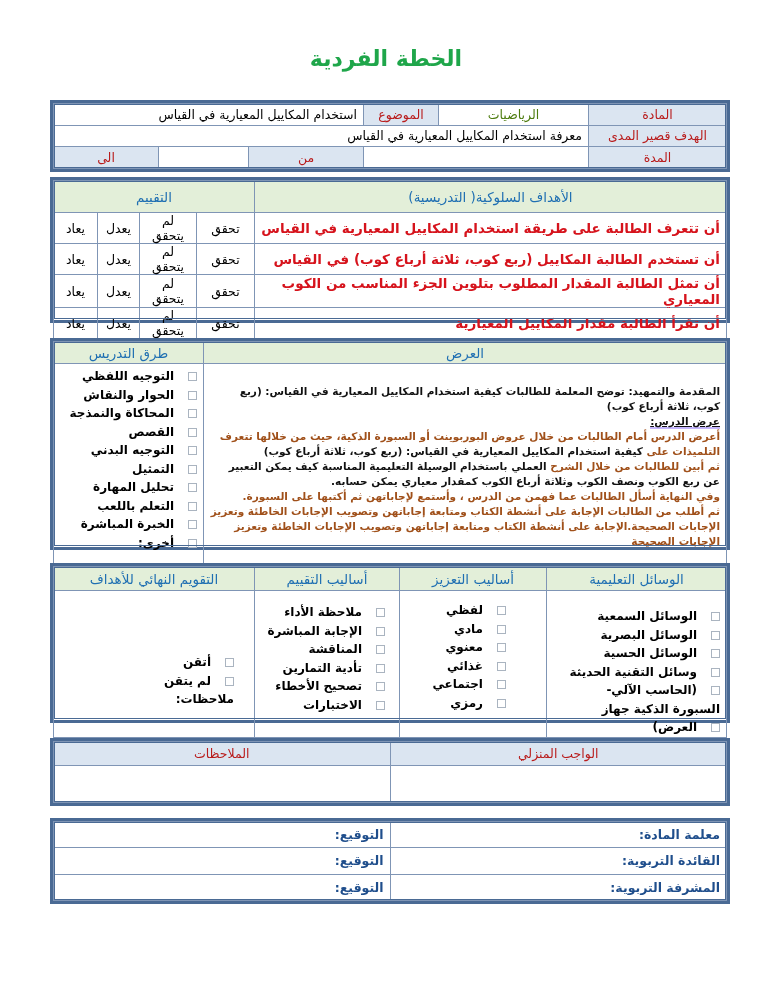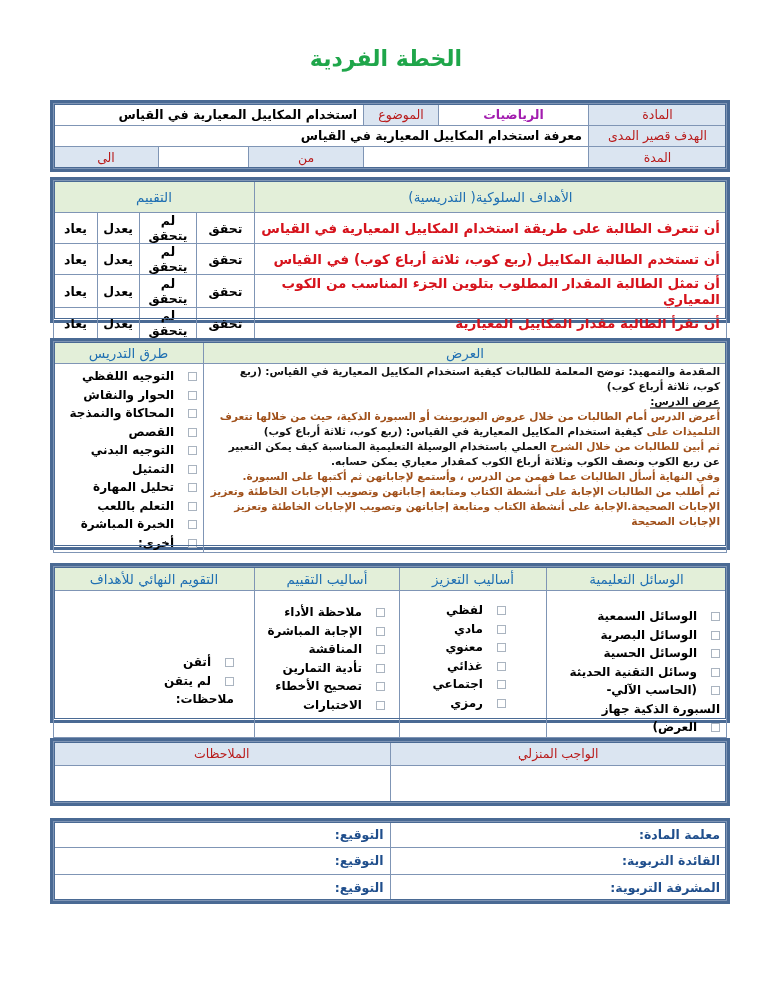--- a/index.html
+++ b/index.html
@@ -18,31 +18,31 @@
     box-shadow: inset 0 0 0 1px #ffffff;
     background: #fff;
   }
   .box::after {
     content: ""; position: absolute; inset: 1px; border: 1px solid #4a6a94; pointer-events: none;
   }
   table { border-collapse: collapse; width: 100%; height: 100%; table-layout: fixed; }
   td, th { border: 1px solid #7f95b5; padding: 0 6px; font-size: 12.5px; vertical-align: middle; }
   .lbl { background: #dbe5f1; color: #b91c1c; text-align: center; font-weight: normal; }
   .ghd { background: #e3efd9; color: #1f6fb2; text-align: center; font-weight: normal; font-size: 13.5px; }
-  .bold { font-weight: bold; margin-top: 28px; }
-  .red { color: #a21caf; font-weight: bold; }
+  .bold { font-weight: normal; margin-top: 28px; }
+  .red { color: #4d7c0f; font-weight: normal; }
   .c { text-align: center; }
   .obj { color: #d6131c; font-weight: bold; font-size: 13.5px; text-align: right; }
   .chk { display: inline-block; width: 9px; height: 9px; border: 1px solid #aab4c0; margin-left: 14px; vertical-align: middle; background:#fff; }
   .list { list-style: none; font-size: 12px; font-weight: bold; line-height: 18.5px; }
   .list li { white-space: nowrap; }
-  .pres { font-size: 10.5px; line-height: 15px; padding: 0 6px; vertical-align: top; text-align: right; }
+  .pres { font-size: 10.5px; line-height: 15px; padding: 20px 6px; vertical-align: top; text-align: right; }
   .pres .brown { color: #a0501a; font-weight: bold; }
   .pres .blk { color: #111; font-weight: bold; }
-  .pres .ul { border-bottom: 2px solid #737373; }
+  .pres .ul { border-bottom: 2px solid #c4b5fd; text-decoration: underline; }
   .sig { color: #1f4e8c; font-weight: bold; font-size: 12.5px; }
 </style>
 </head>
 <body>
 
 <div class="title">الخطة الفردية</div>
 
 <div class="box" style="top:100px;height:72px;">
   <table>
     <colgroup>

